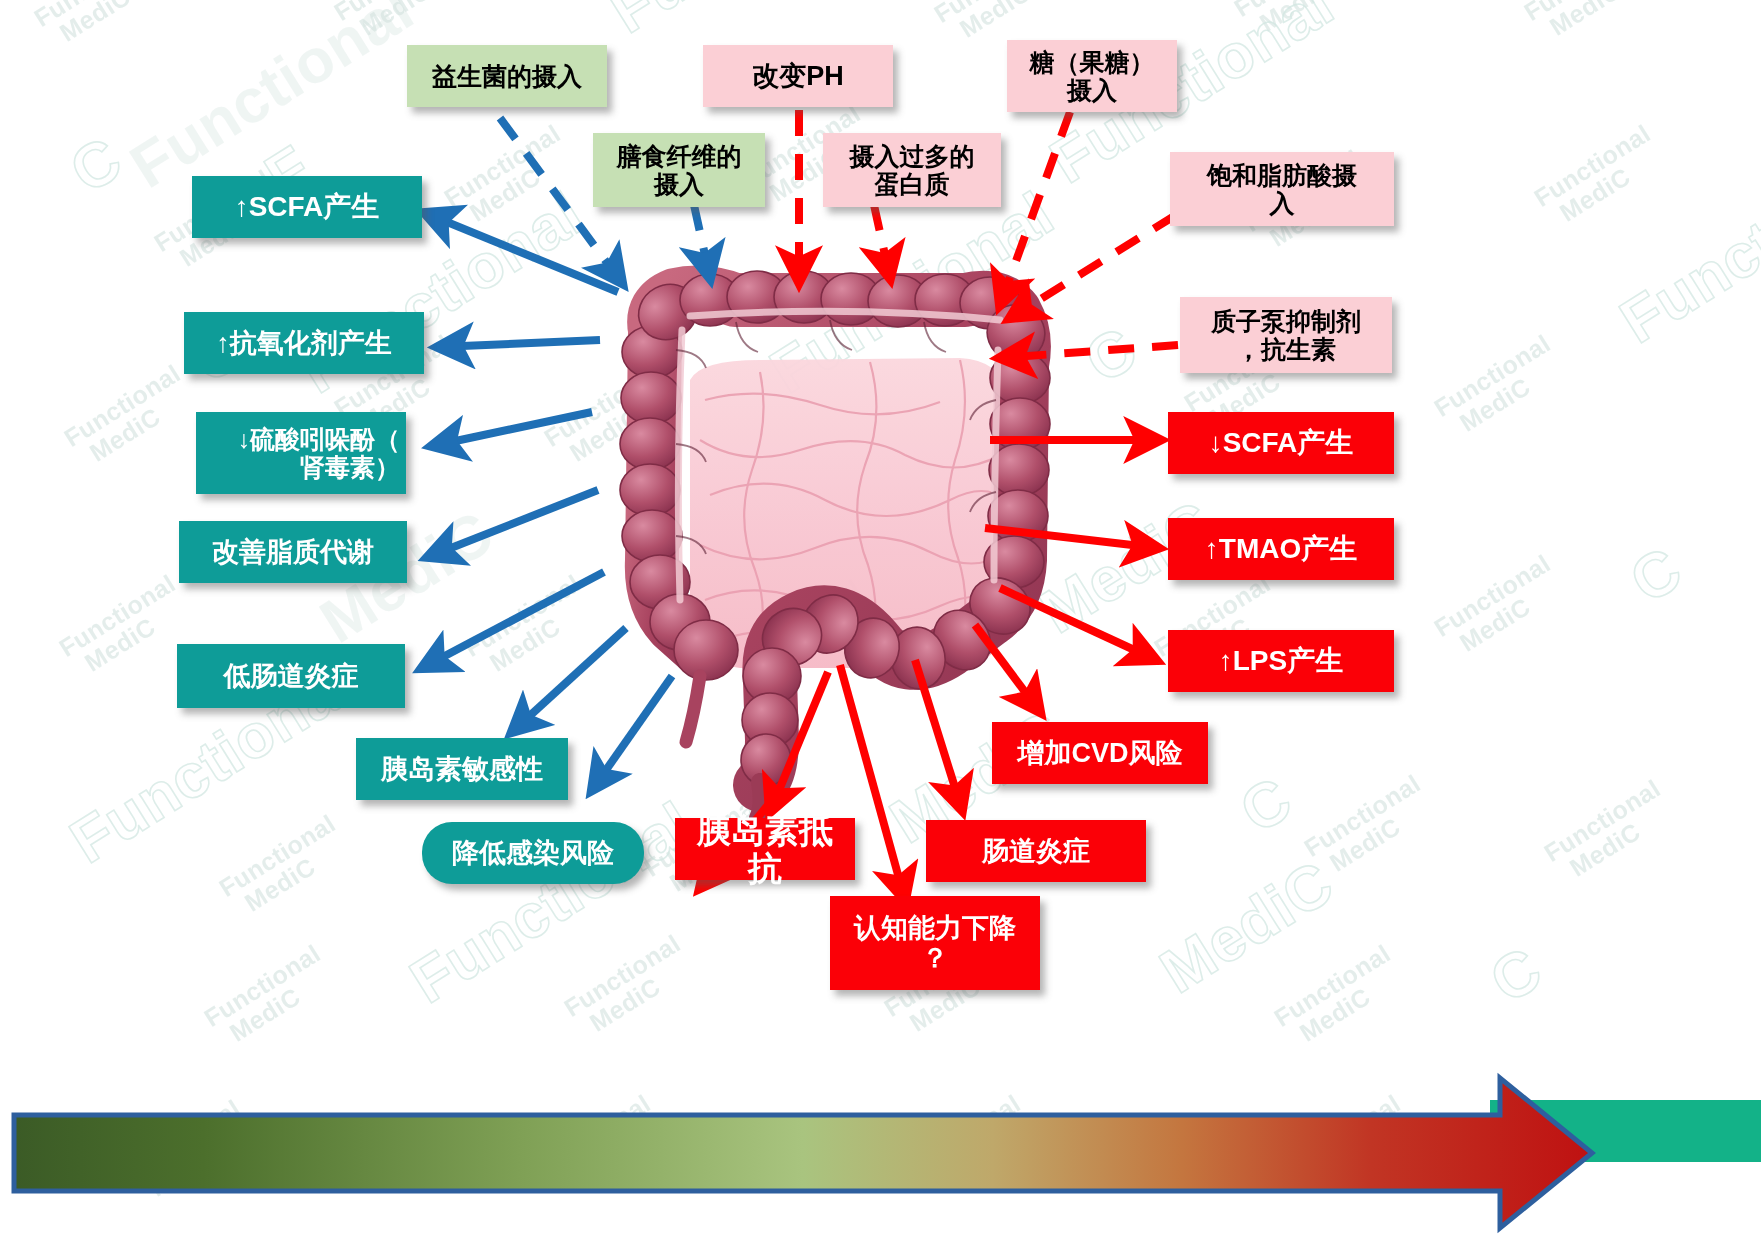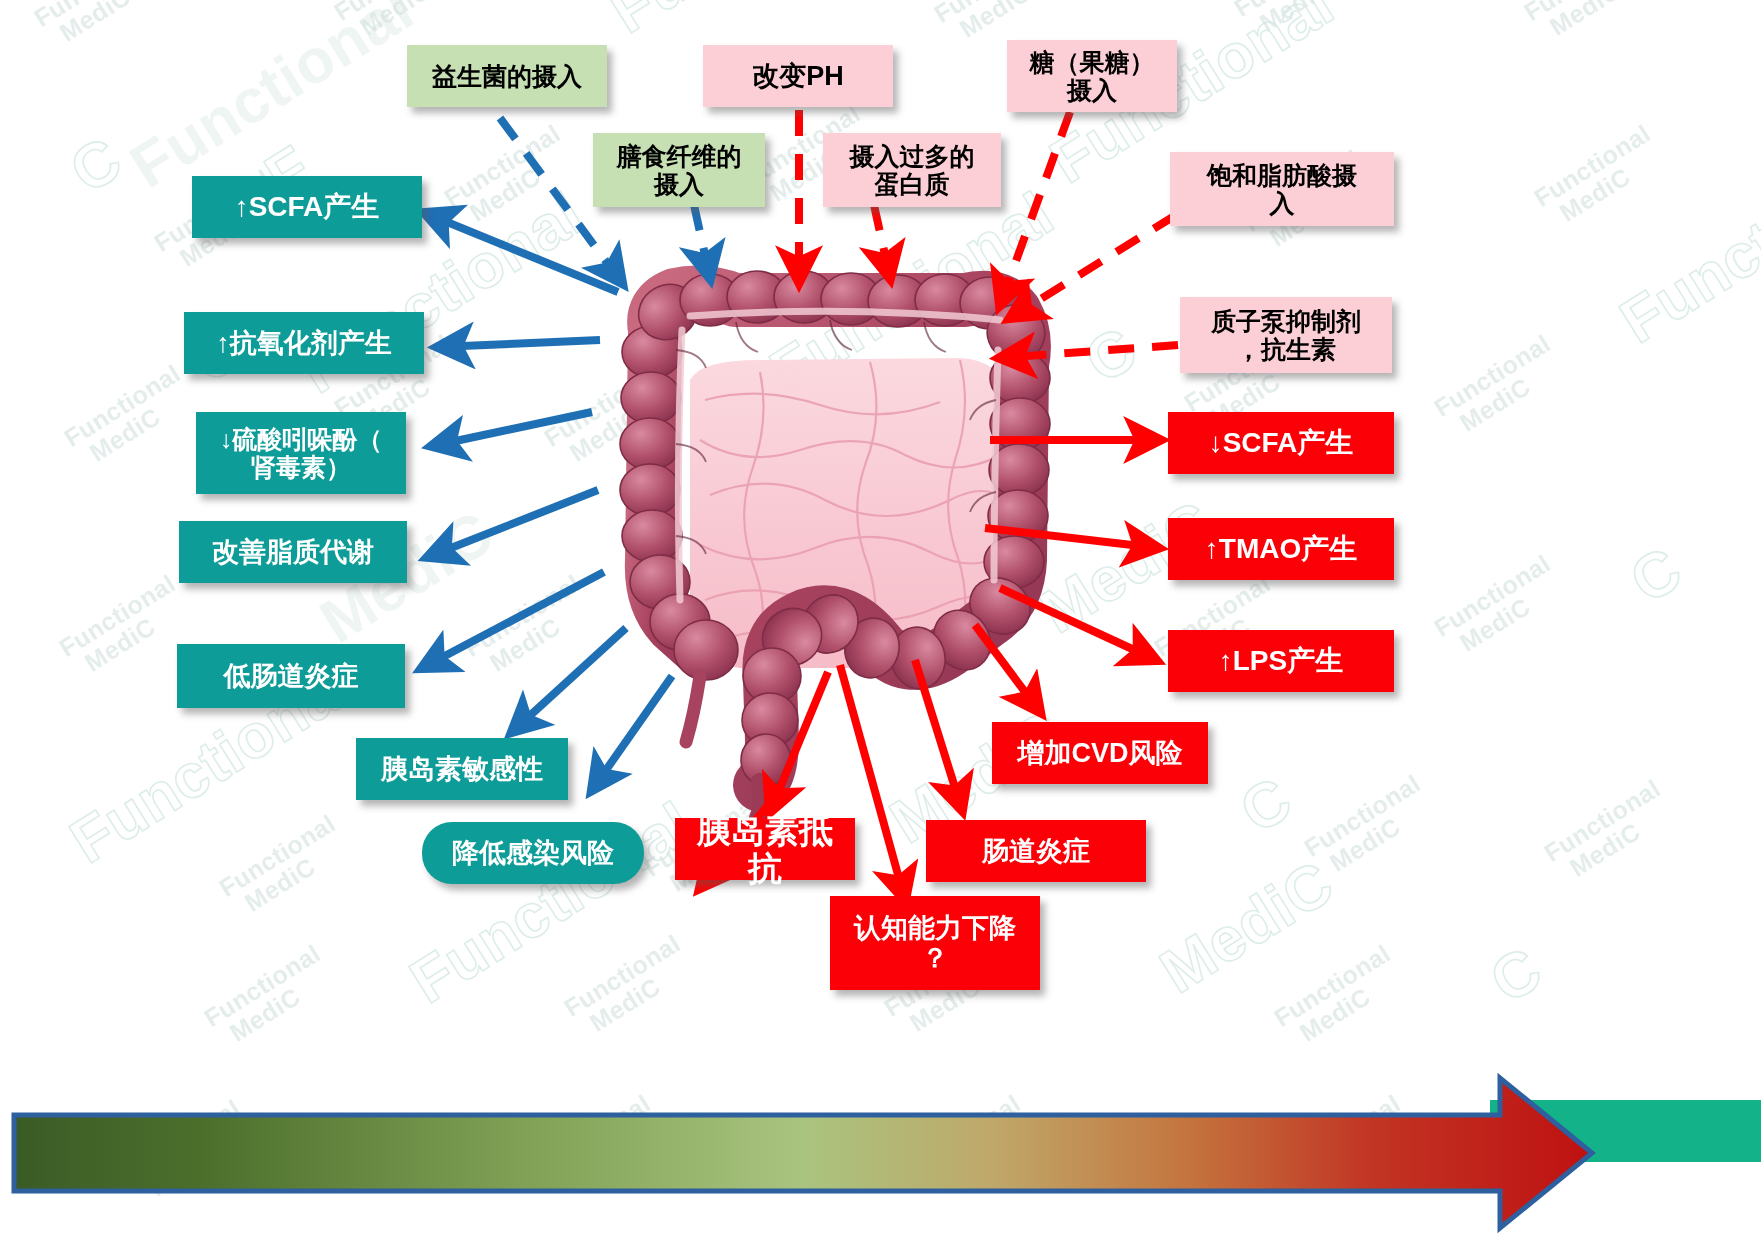--- a/index.html
+++ b/index.html
@@ -313,21 +313,21 @@
   </div>
 
   <div class="box teal" style="left:176px;top:176px;width:230px;height:62px;font-size:28px;margin-left:16px;">
     <span>↑SCFA产生</span>
   </div>
 
   <div class="box teal" style="left:184px;top:312px;width:240px;height:62px;font-size:27px;">
     <span>↑抗氧化剂产生</span>
   </div>
 
-  <div class="box teal" style="left:196px;top:412px;width:210px;height:82px;font-size:25px;white-space:pre-line;">
+  <div class="box teal" style="left:196px;top:412px;width:210px;height:82px;font-size:25px;white-space:pre-line;text-align:right;">
     <span>↓硫酸吲哚酚（
 肾毒素）</span>
   </div>
 
   <div class="box teal" style="left:179px;top:521px;width:228px;height:62px;font-size:27px;">
     <span>改善脂质代谢</span>
   </div>
 
   <div class="box teal" style="left:177px;top:644px;width:228px;height:64px;font-size:27px;">
     <span>低肠道炎症</span>

